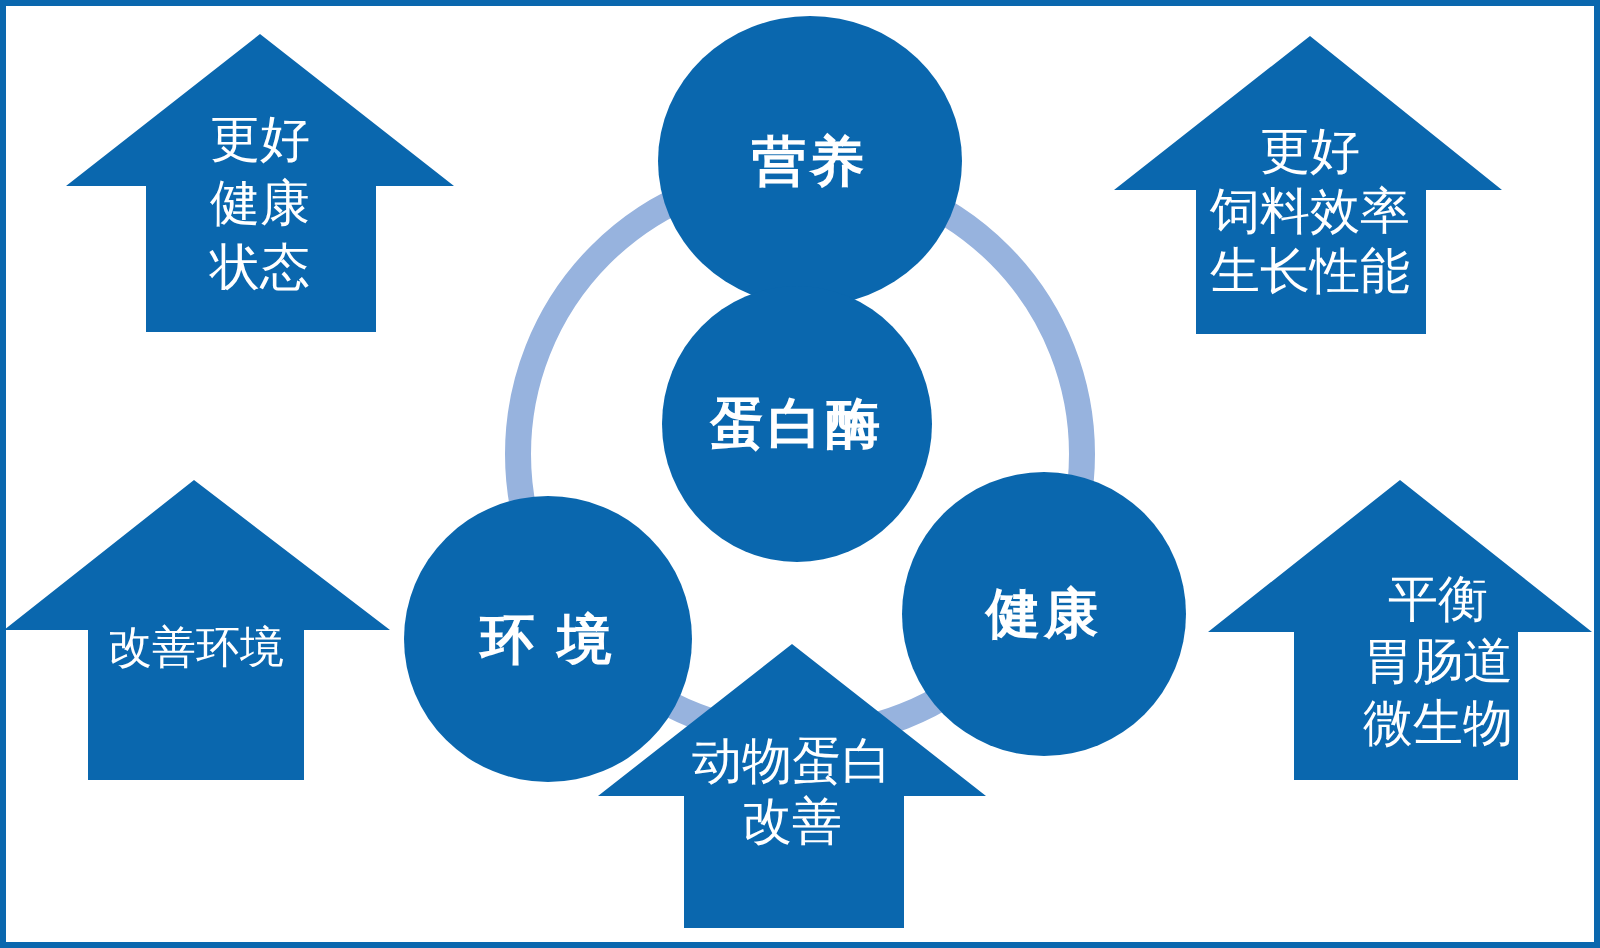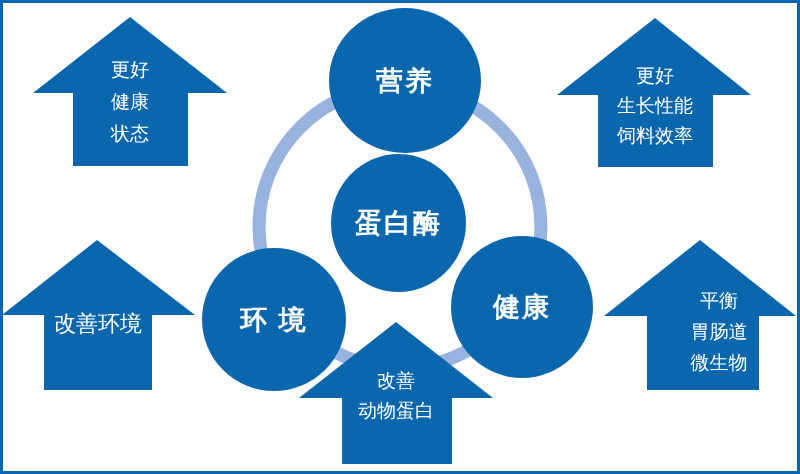--- a/index.html
+++ b/index.html
@@ -28,28 +28,28 @@
   .circle{
     position:absolute;z-index:2;
     background:var(--blue);
     border-radius:50%;
     color:var(--text);
     display:flex;align-items:center;justify-content:center;
     font-size:27px;letter-spacing:2px;font-weight:700;
     white-space:pre;
   }
   .circle-top{left:329px;top:8px;width:152px;height:145px;}
-  .circle-center{left:331px;top:154px;width:135px;height:138px;}
+  .circle-center{left:331px;top:143px;width:135px;height:138px;}
   .circle-left{left:202px;top:248px;width:144px;height:143px;}
   .circle-right{left:451px;top:236px;width:142px;height:142px;}
   .arrow-text{
     position:absolute;z-index:3;
     color:var(--text);
     text-align:center;
-    font-size:19px;
+    font-size:25px;
     pointer-events:none;
   }
   .arrow-text div{white-space:nowrap;}
   .at-tl{left:55px;top:54px;width:150px;line-height:32px;}
   .at-tr{left:565px;top:61px;width:180px;line-height:30px;}
   .at-bl{left:28px;top:309px;width:140px;line-height:30px;font-size:22px;text-align:center;}
   .at-bc{left:326px;top:366px;width:140px;line-height:30px;}
   .at-br{left:649px;top:285px;width:140px;line-height:31px;}
 </style>
 </head>
@@ -83,31 +83,31 @@
   </div>
 
   <div class="arrow-text at-tl">
     <div>更好</div>
     <div>健康</div>
     <div>状态</div>
   </div>
 
   <div class="arrow-text at-tr">
     <div>更好</div>
+    <div>饲料效率</div>
     <div>生长性能</div>
-    <div>饲料效率</div>
   </div>
 
   <div class="arrow-text at-bl">
     <div>改善环境</div>
   </div>
 
   <div class="arrow-text at-bc">
+    <div>动物蛋白</div>
     <div>改善</div>
-    <div>动物蛋白</div>
   </div>
 
   <div class="arrow-text at-br">
     <div>平衡</div>
     <div>胃肠道</div>
     <div>微生物</div>
   </div>
 
   <div class="frame"></div>
 </div>

